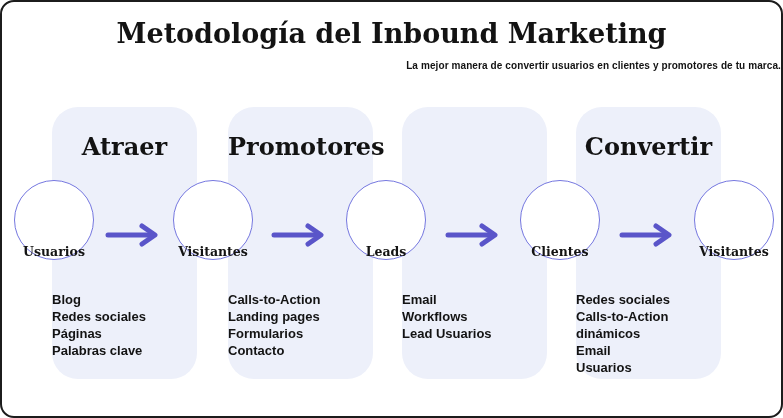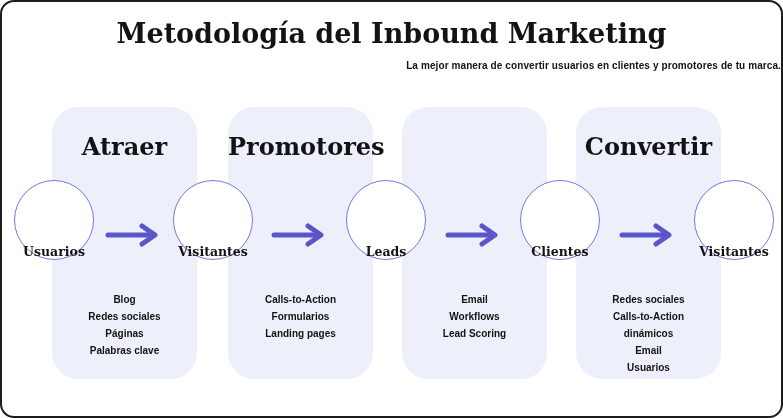--- a/index.html
+++ b/index.html
@@ -71,23 +71,22 @@
     font-weight: 700;
     font-size: 24px;
     line-height: 28px;
     color: var(--text);
   }
   .stage-list {
     position: absolute;
     top: 184px;
     left: 0;
     width: 100%;
-    text-align: center;
-    font-weight: 700;
-    font-size: 10px;
+    font-weight: 700;
+    font-size: 13px;
     line-height: 17px;
     color: var(--text);
   }
   .funnel-circle {
     position: absolute;
     top: 178px;
     width: 80px;
     height: 80px;
     box-sizing: border-box;
     border-radius: 50%;
@@ -137,30 +136,31 @@
       <div>Redes sociales</div>
       <div>Páginas</div>
       <div>Palabras clave</div>
     </div>
   </div>
 
   <div class="stage-panel p1">
     <div class="stage-title">Promotores</div>
     <div class="stage-list">
       <div>Calls-to-Action</div>
+      <div>Landing pages</div>
       <div>Formularios</div>
-      <div>Landing pages</div>
+      <div>Contacto</div>
     </div>
   </div>
 
   <div class="stage-panel p2">
     <div class="stage-list">
       <div>Email</div>
       <div>Workflows</div>
-      <div>Lead Scoring</div>
+      <div>Lead Usuarios</div>
     </div>
   </div>
 
   <div class="stage-panel p3">
     <div class="stage-title">Convertir</div>
     <div class="stage-list">
       <div>Redes sociales</div>
       <div>Calls-to-Action</div>
       <div>dinámicos</div>
       <div>Email</div>

